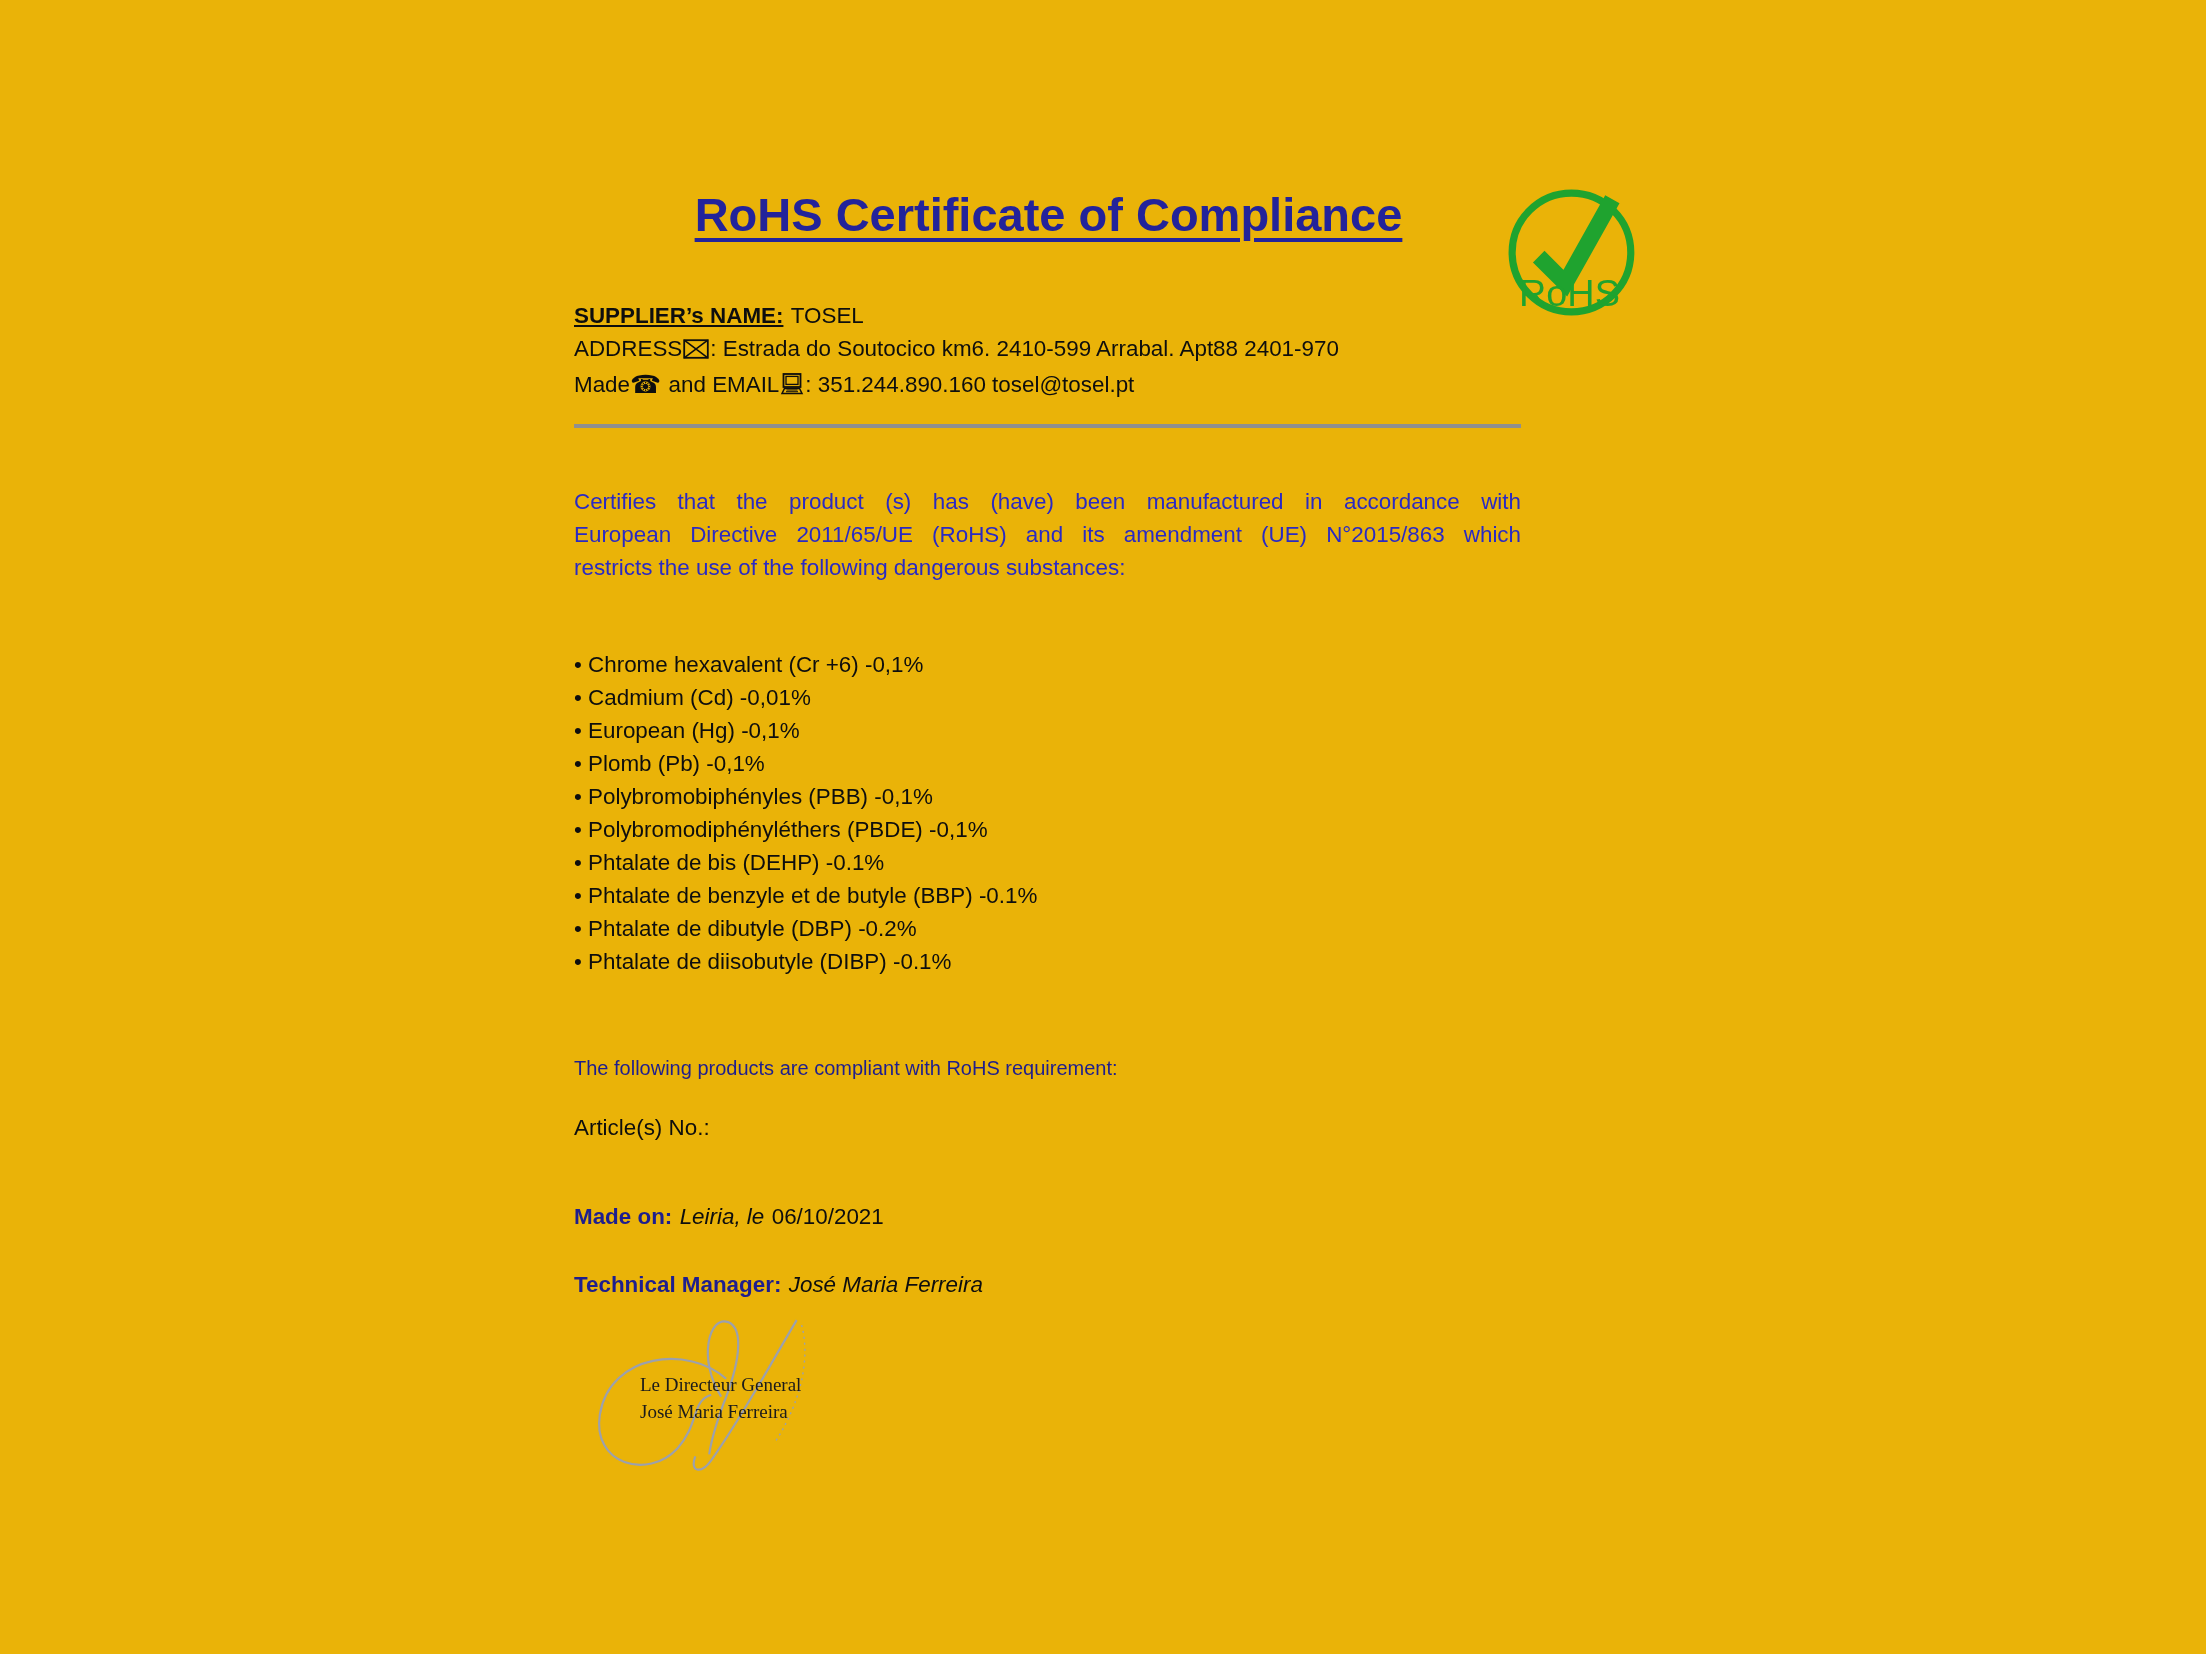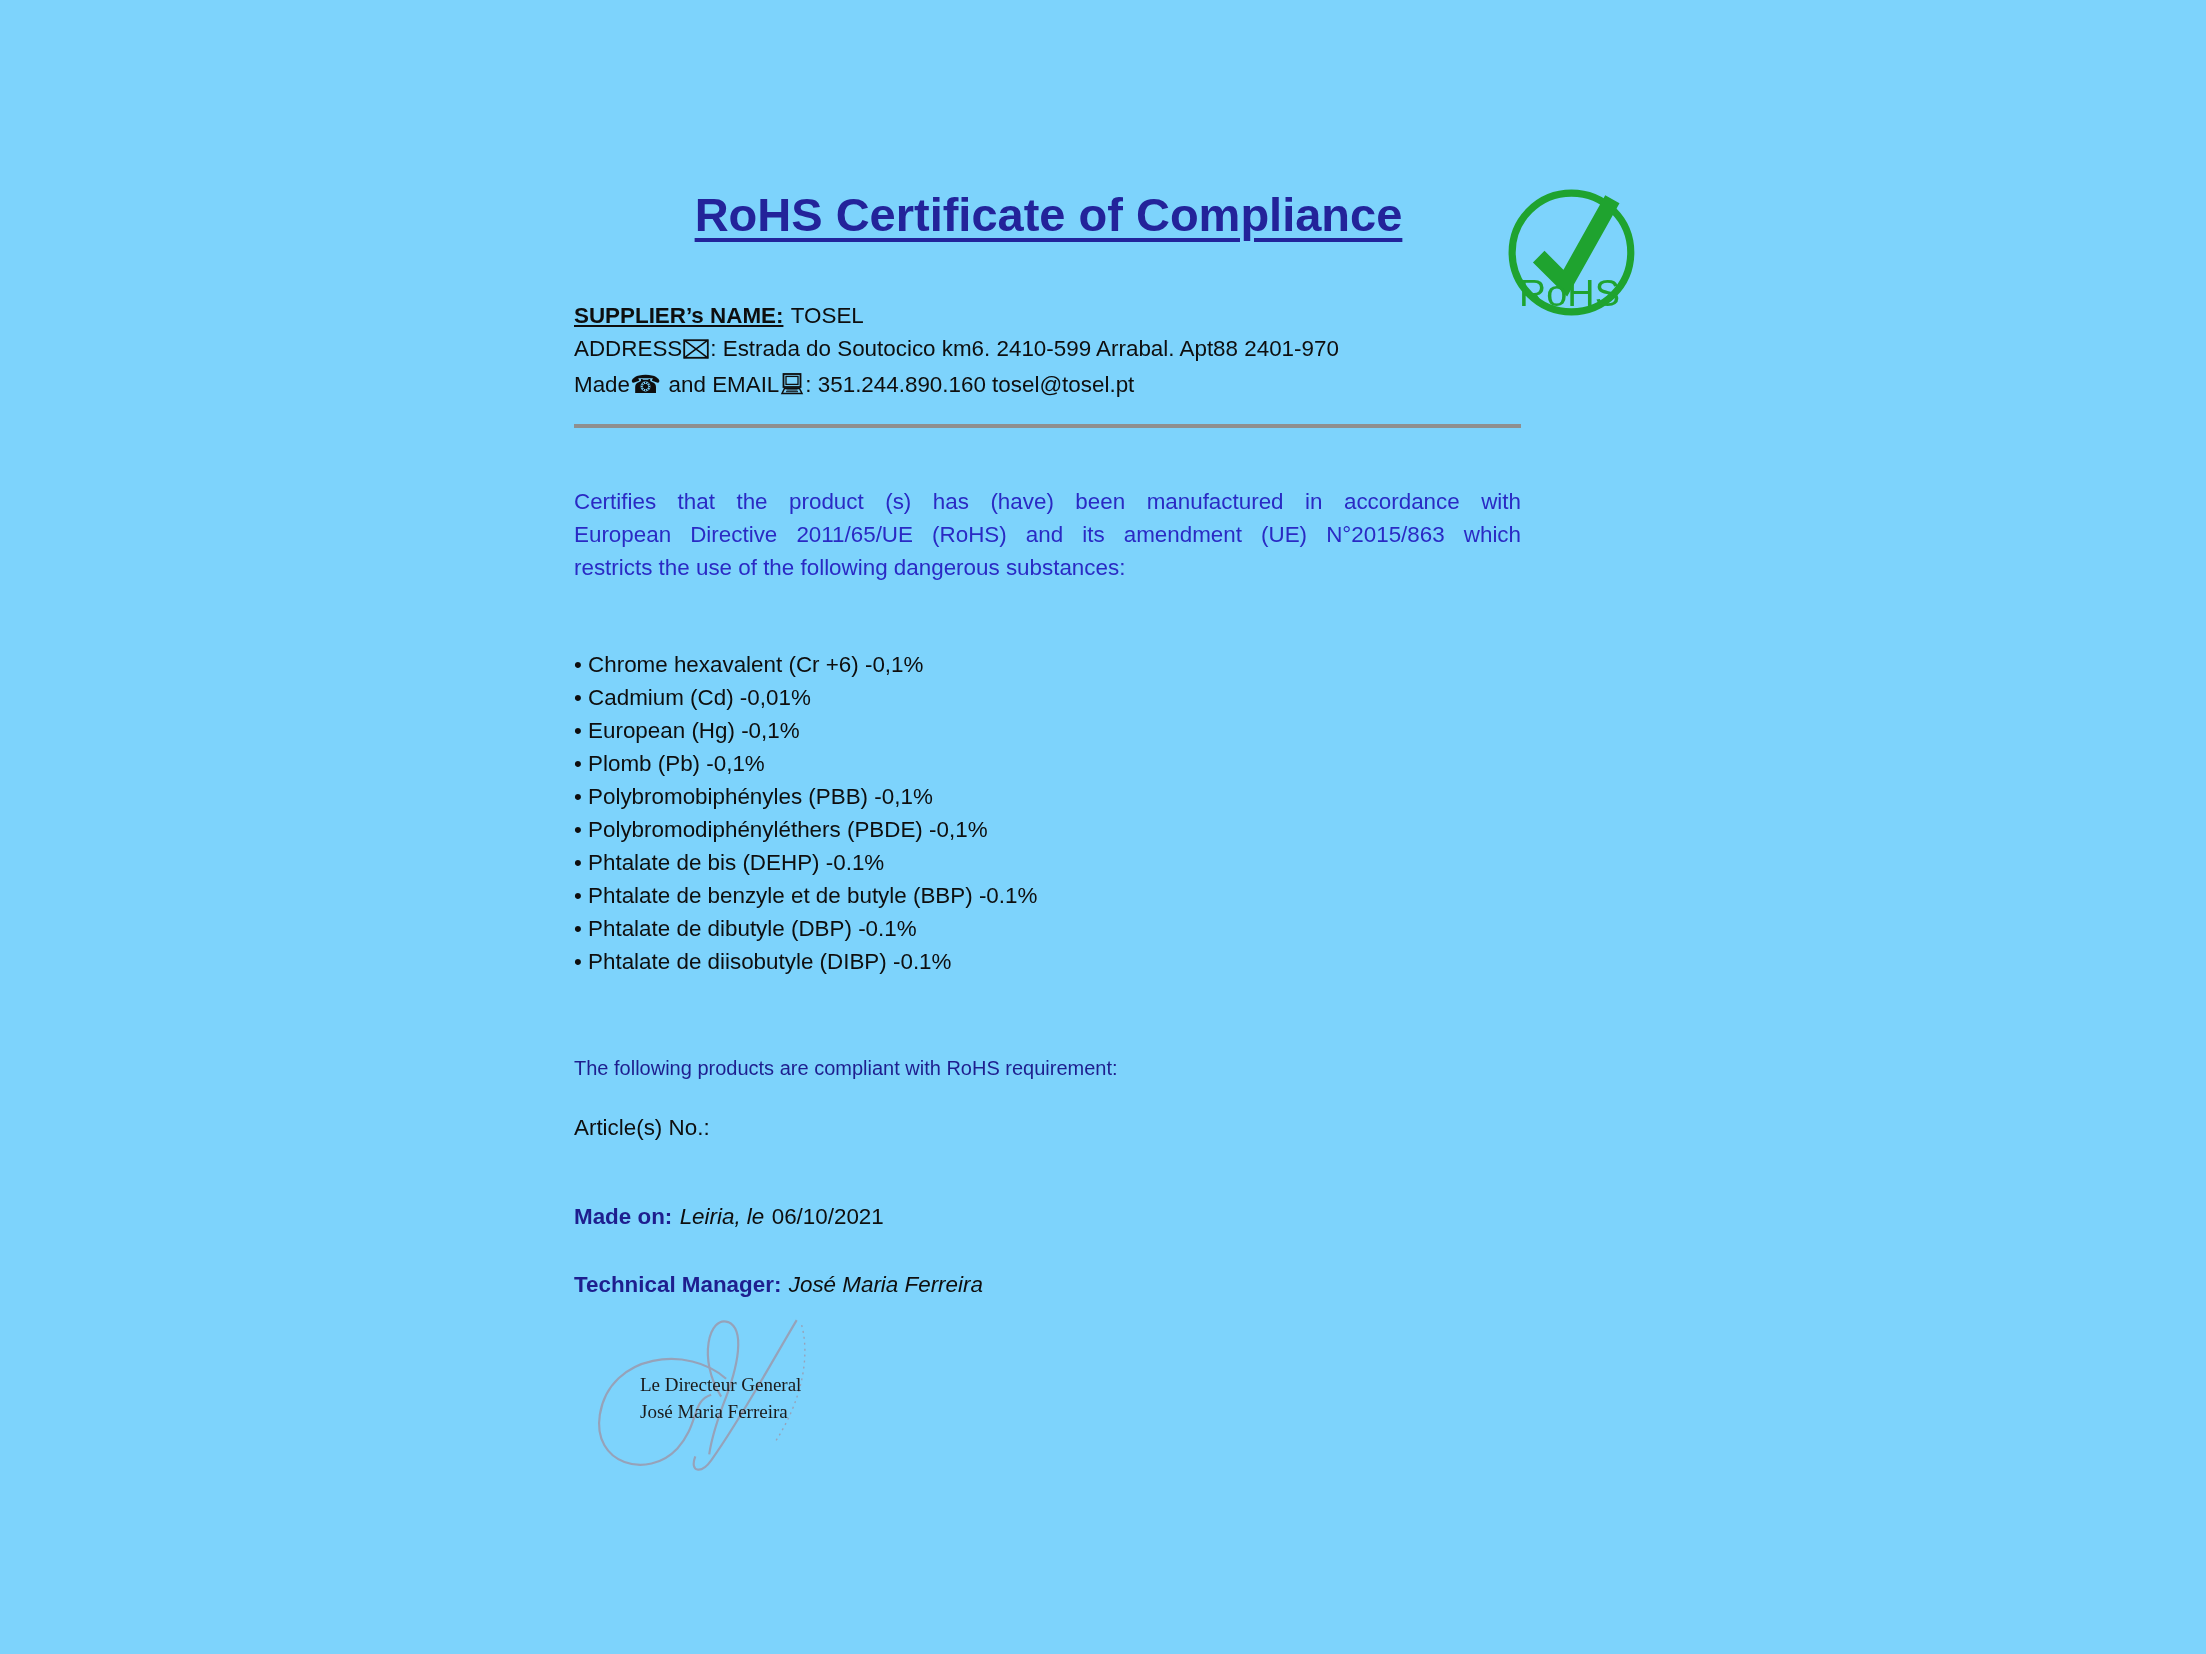--- a/index.html
+++ b/index.html
@@ -1,19 +1,19 @@
 <!DOCTYPE html>
 <html><head>
 <meta charset="utf-8">
 <style>
   html,body { margin:0; padding:0; background:#ffffff; }
   .page {
     position:relative;
     width:2207px; height:1655px;
-    background:#7dd3fc;
+    background:#eab308;
     font-family:"Liberation Sans", sans-serif;
     color:#111;
     overflow:hidden;
   }
   
   .title {
     position:absolute; left:573px; top:187px; width:951px;
     margin:0; text-align:center;
     font-size:47px; font-weight:700; color:#23239a;
     text-decoration:underline;
@@ -119,21 +119,21 @@
 
   <ul class="substances">
     <li>Chrome hexavalent (Cr +6) -0,1%</li>
     <li>Cadmium (Cd) -0,01%</li>
     <li>European (Hg) -0,1%</li>
     <li>Plomb (Pb) -0,1%</li>
     <li>Polybromobiphényles (PBB) -0,1%</li>
     <li>Polybromodiphényléthers (PBDE) -0,1%</li>
     <li>Phtalate de bis (DEHP) -0.1%</li>
     <li>Phtalate de benzyle et de butyle (BBP) -0.1%</li>
-    <li>Phtalate de dibutyle (DBP) -0.1%</li>
+    <li>Phtalate de dibutyle (DBP) -0.2%</li>
     <li>Phtalate de diisobutyle (DIBP) -0.1%</li>
   </ul>
 
   <p class="note">The following products are compliant with RoHS requirement:</p>
 
   <p class="articles">Article(s) No.:</p>
 
   <p class="made-on">
     <span class="navy-bold">Made on:</span><span class="it gap-left">Leiria, le</span><span class="gap-left">06/10/2021</span>
   </p>

